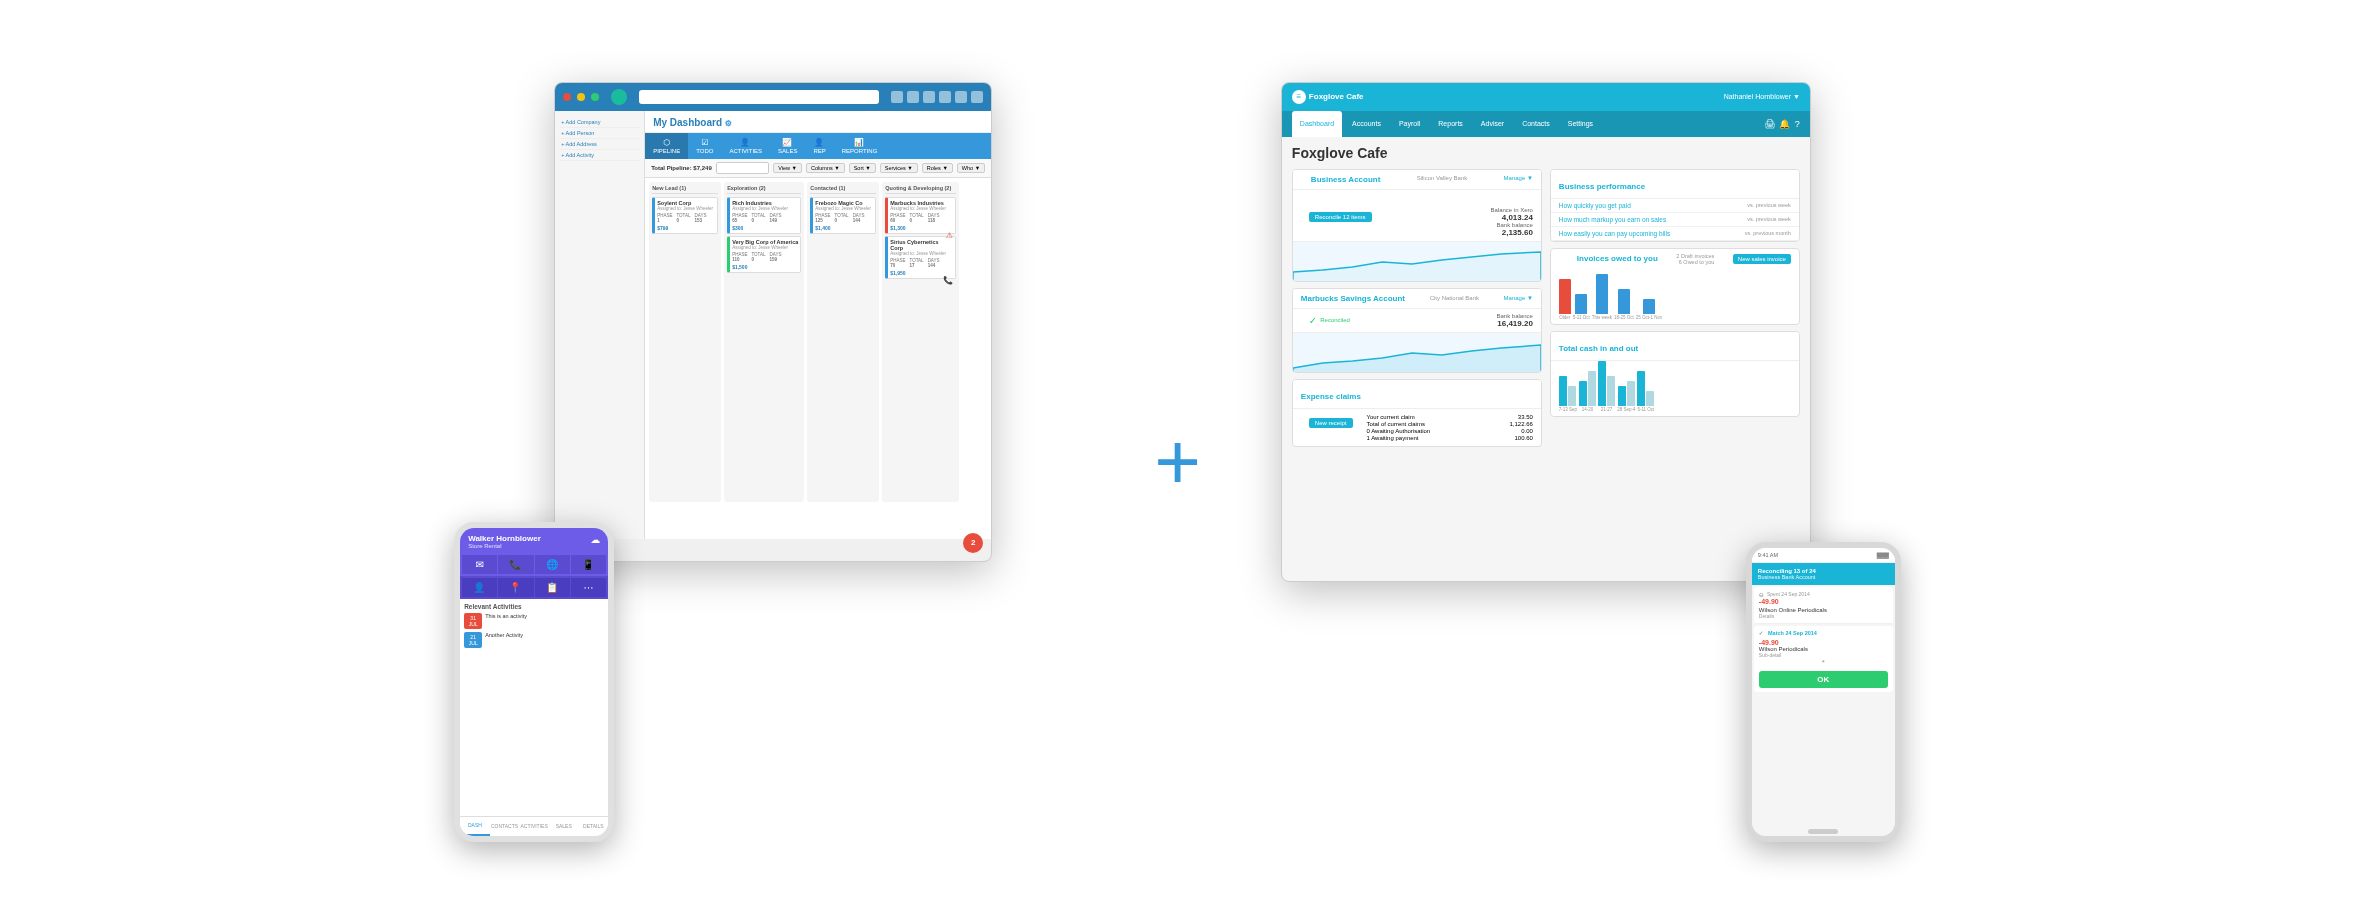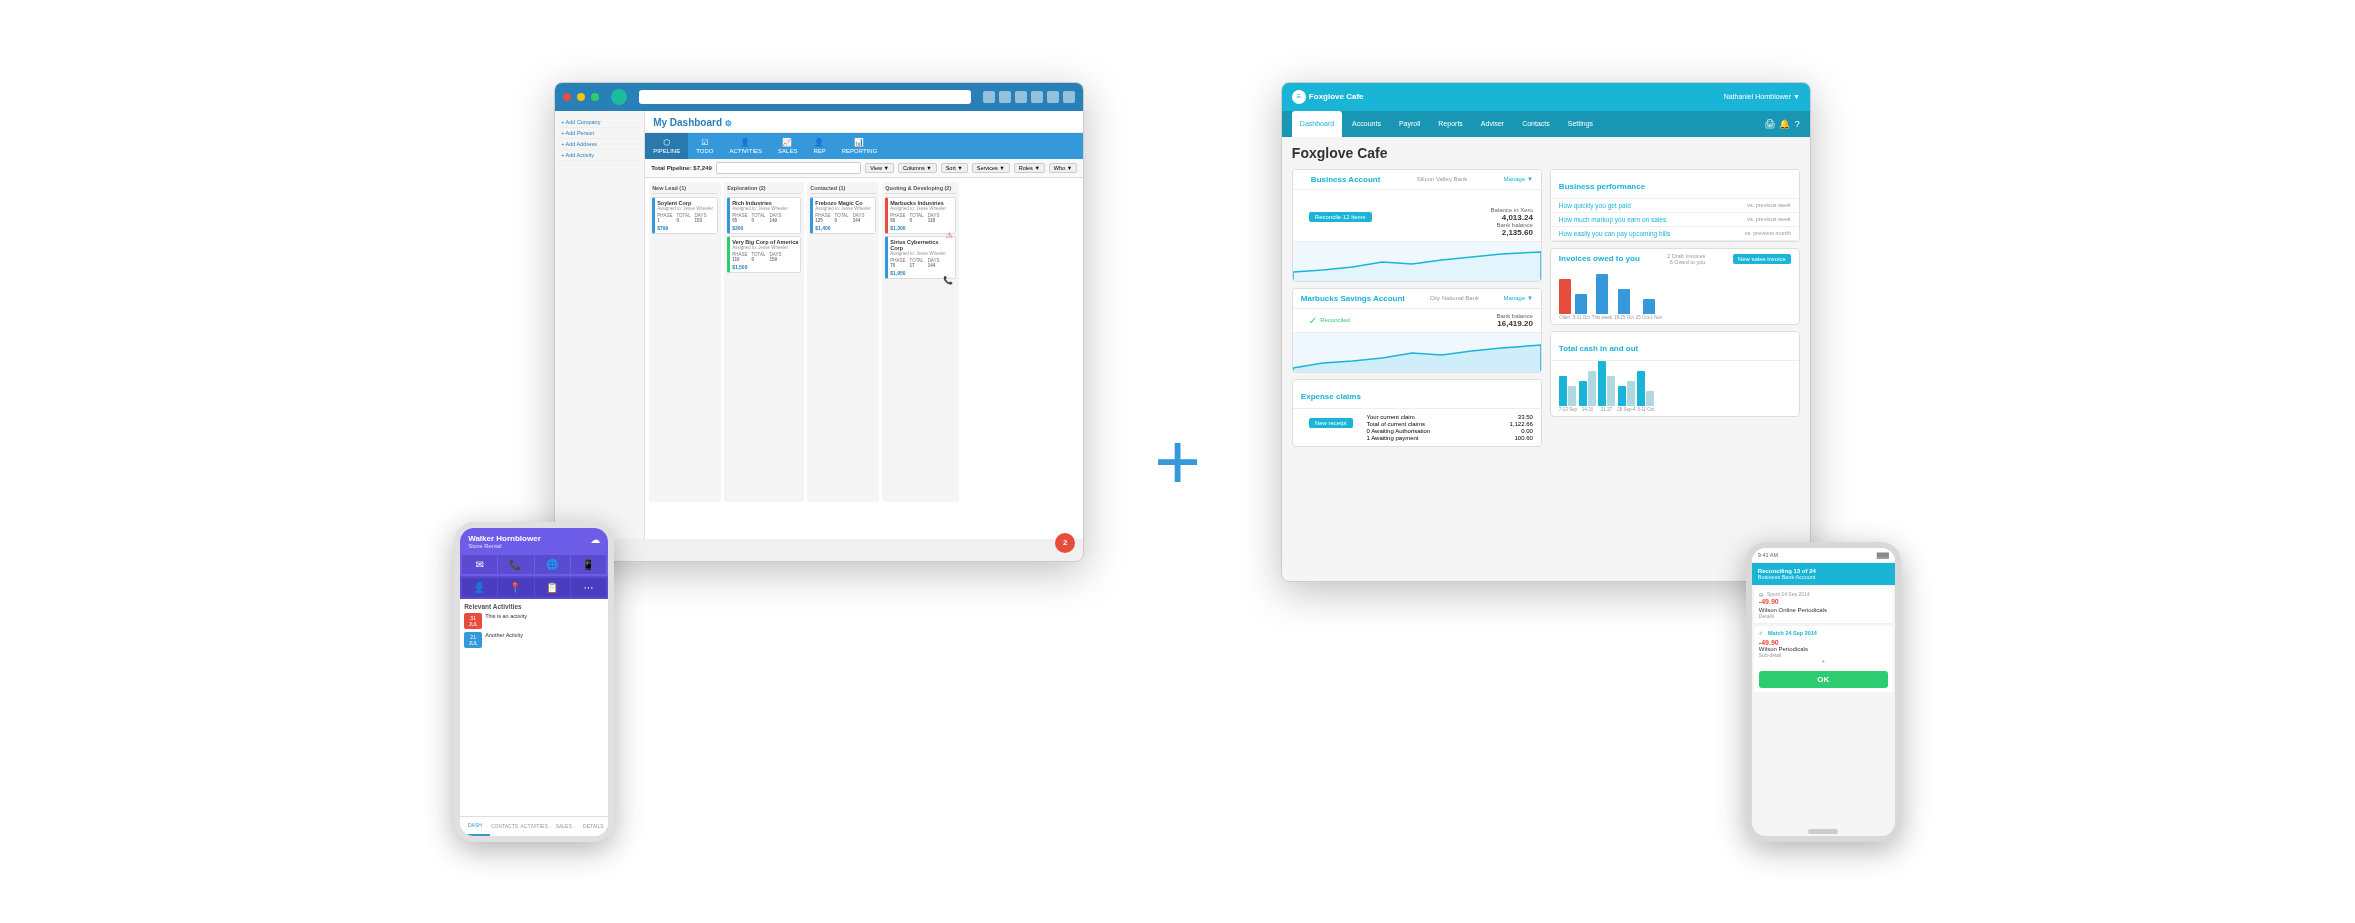--- a/index.html
+++ b/index.html
@@ -30,21 +30,21 @@
       position: relative;
       width: 620px;
       height: 760px;
     }
 
     
     .crm-desktop {
       position: absolute;
       left: 100px;
       top: 0;
-      width: 530px;
+      width: 438px;
       height: 480px;
       background: #f0f0f0;
       border-radius: 8px;
       box-shadow: 0 10px 40px rgba(0,0,0,0.25);
       overflow: hidden;
       border: 1px solid #ccc;
     }
 
     .crm-desktop .top-bar {
       background: #2980b9;
@@ -501,20 +501,21 @@
     .xero-desktop .perf-vs {
       font-size: 5.5px;
       color: #999;
     }
 
     .xero-desktop .invoice-header {
       padding: 4px 8px;
       display: flex;
       align-items: center;
       justify-content: space-between;
+      margin-left: 18px;
     }
     .xero-desktop .new-invoice-btn {
       background: #1ab4d7;
       color: white;
       font-size: 6px;
       padding: 2px 5px;
       border-radius: 2px;
       cursor: pointer;
     }
 
@@ -908,21 +909,21 @@
       </div>
 
       <div class="xero-content">
         <div class="xero-page-title">Foxglove Cafe</div>
 
         <div class="xero-panels">
           <div class="xero-left-panel">
 
             <div class="panel-section">
               <div class="panel-header">
-                <div style="display:flex;justify-content:space-between;align-items:center;padding-left:10px;">
+                <div style="display:flex;justify-content:space-between;padding-left:10px;">
                   <span class="panel-title">Business Account</span>
                   <span style="font-size:6px;color:#999;">Silicon Valley Bank</span>
                   <span style="font-size:6px;color:#1ab4d7;cursor:pointer;">Manage ▼</span>
                 </div>
               </div>
               <div class="bank-info">
                 <div>
                   <div class="reconcile-btn">Reconcile 12 items</div>
                 </div>
                 <div style="text-align:right;margin-top:13px;">

